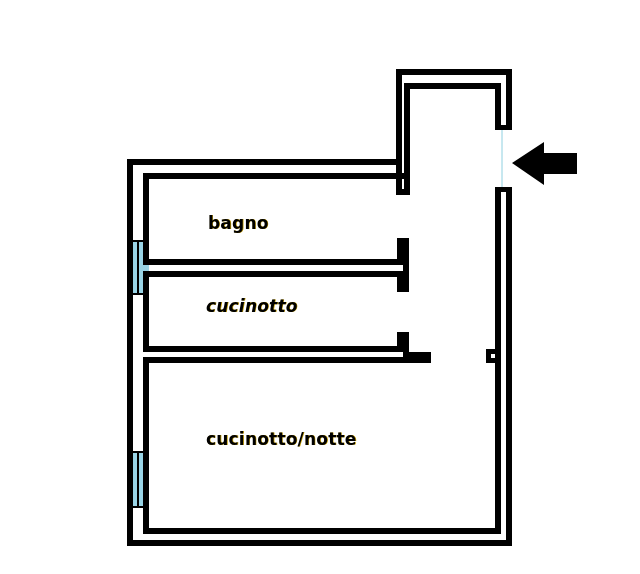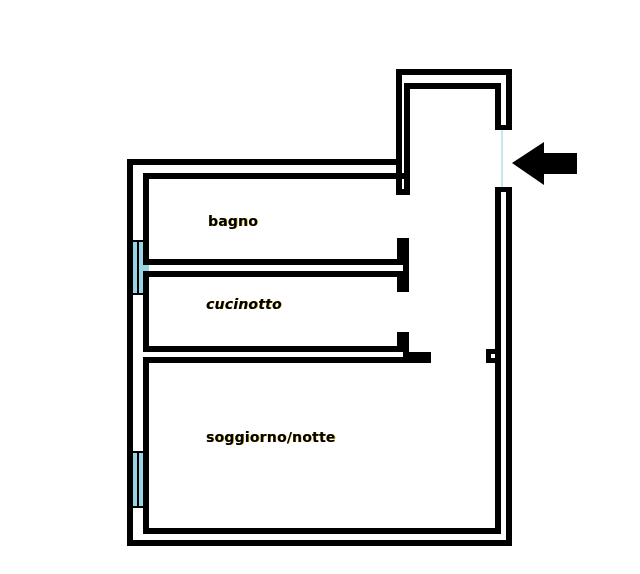--- a/index.html
+++ b/index.html
@@ -2,21 +2,21 @@
 <html><head>
   <meta charset="utf-8">
   <style>
     html, body { margin: 0; padding: 0; background: #ffffff; }
     body { width: 640px; height: 574px; position: relative; overflow: hidden; }
     #plan { position: absolute; left: 0; top: 0; width: 640px; height: 574px; }
     .room-label {
       position: absolute;
       font-family: "DejaVu Sans", sans-serif;
       font-weight: bold;
-      font-size: 14px;
+      font-size: 17px;
       color: #000000;
       white-space: nowrap;
       text-shadow: 0.6px 0 0 #c8a000;
       letter-spacing: 0.2px;
     }
   </style>
 </head>
 <body>
 
 <svg id="plan" viewBox="0 0 640 574" xmlns="http://www.w3.org/2000/svg">
@@ -102,13 +102,13 @@
     <rect x="133" y="506" width="10" height="2" fill="#000000"></rect>
   </g>
 
   <line x1="502" y1="130" x2="502" y2="187" stroke="#8fd0e0" stroke-width="1"></line>
 
   <polygon points="512,163 544,142 544,153 577,153 577,174 544,174 544,185" fill="#000000"></polygon>
 </svg>
 
 <div class="room-label" style="left:208px; top:213px;">bagno</div>
 <div class="room-label" style="left:206px; top:296px;font-style:italic;">cucinotto</div>
-<div class="room-label" style="left:206px; top:429px;">soggiorno/notte</div>
+<div class="room-label" style="left:206px; top:429px;">cucinotto/notte</div>
 
 </body></html>

